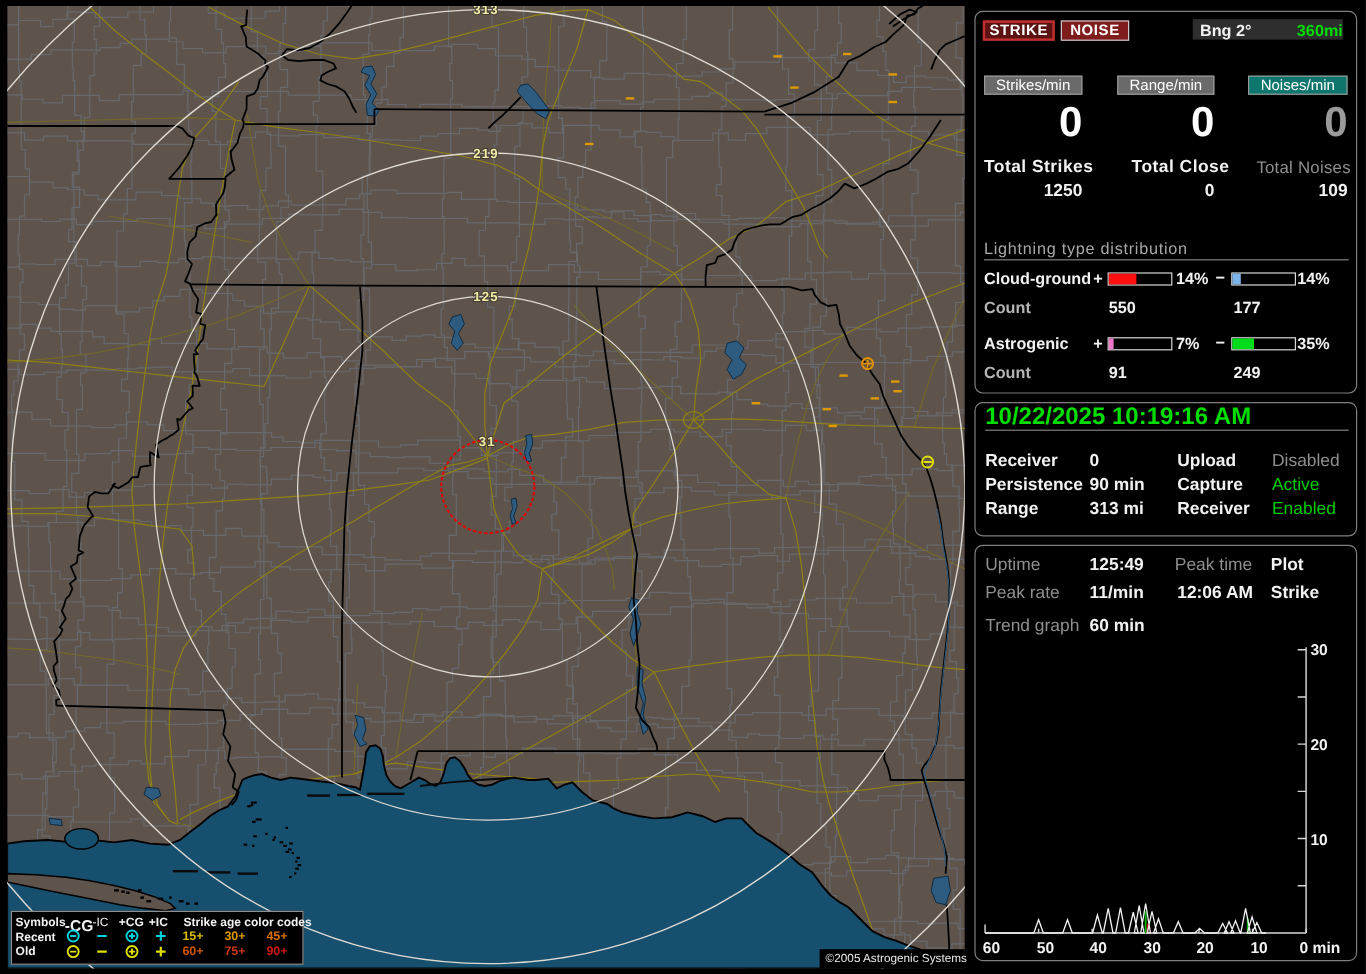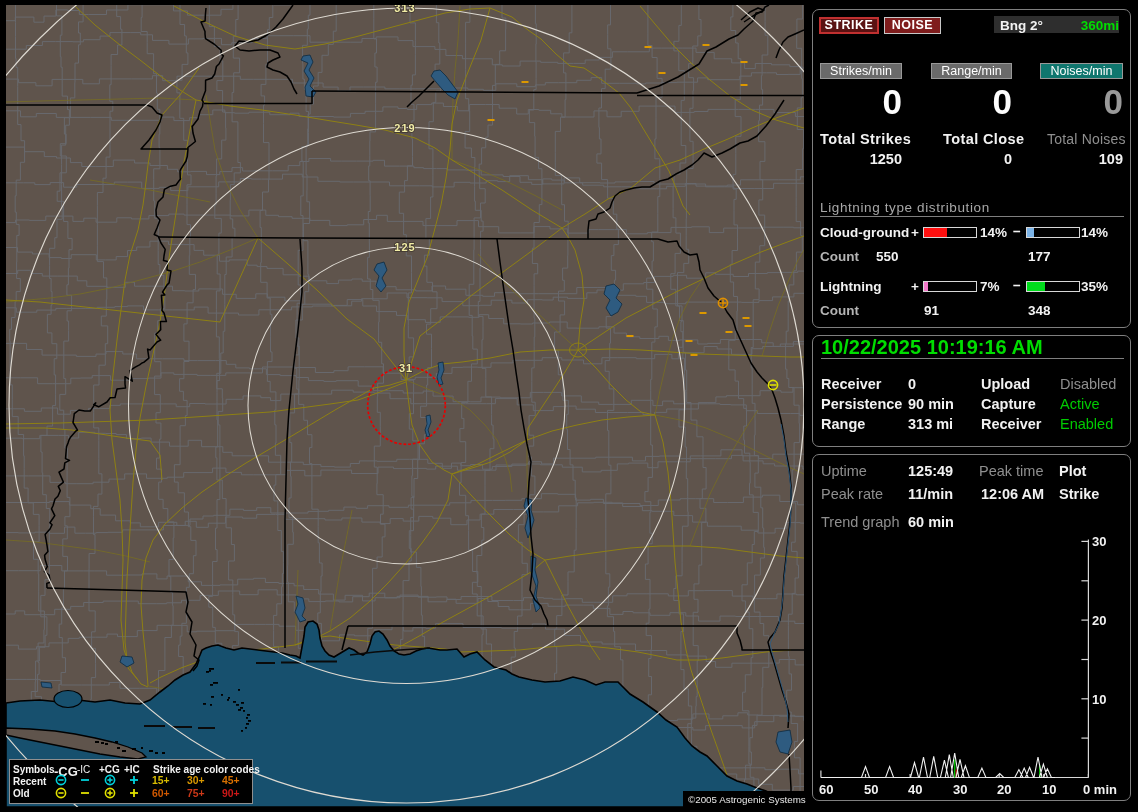--- a/index.html
+++ b/index.html
@@ -305,37 +305,37 @@
 <div class="bar" style="left:923px;top:227px">
     <div style="width:23px;background:#ff0f0f"></div>
   </div>
 <div class="t b w" style="left:980px;top:225px;font-size:13.5px">14%</div>
 <div class="t b w" style="left:1013px;top:224px;font-size:13.5px">−</div>
 <div class="bar" style="left:1026px;top:227px">
     <div style="width:7px;background:#7cb4e8"></div>
   </div>
 <div class="t b w" style="left:1081px;top:225px;font-size:13.5px">14%</div>
 <div class="t b" style="left:820px;top:249px;font-size:13.5px;color:#b4b4b4">Count</div>
-<div class="t b w" style="left:876px;top:249px;font-size:13.5px">550</div>
+<div class="t b w" style="left:924px;top:249px;font-size:13.5px">550</div>
 <div class="t b w" style="left:1028px;top:249px;font-size:13.5px">177</div>
 
-<div class="t b w" style="left:820px;top:279px;font-size:13.5px">Lightning</div>
+<div class="t b w" style="left:820px;top:279px;font-size:13.5px">Astrogenic</div>
 <div class="t b w" style="left:911px;top:279px;font-size:13.5px">+</div>
 <div class="bar" style="left:923px;top:281px">
     <div style="width:4px;background:#f078c8"></div>
   </div>
 <div class="t b w" style="left:980px;top:279px;font-size:13.5px">7%</div>
 <div class="t b w" style="left:1013px;top:278px;font-size:13.5px">−</div>
 <div class="bar" style="left:1026px;top:281px">
     <div style="width:18px;background:#00dc1c"></div>
   </div>
 <div class="t b w" style="left:1081px;top:279px;font-size:13.5px">35%</div>
 <div class="t b" style="left:820px;top:303px;font-size:13.5px;color:#b4b4b4">Count</div>
 <div class="t b w" style="left:924px;top:303px;font-size:13.5px">91</div>
-<div class="t b w" style="left:1028px;top:303px;font-size:13.5px">348</div>
+<div class="t b w" style="left:1028px;top:303px;font-size:13.5px">249</div>
 
 <div class="panel" style="left:812px;top:335px;width:317px;height:110px"></div>
 <div class="t b" style="left:821px;top:336px;font-size:20px;color:#00dd00">10/22/2025 10:19:16 AM</div>
 <div class="hr" style="left:821px;top:358px;width:303px"></div>
 <div class="t w" style="left:821px;top:376px;font-size:14.5px">Receiver</div>
 <div class="t w" style="left:908px;top:376px;font-size:14.5px">0</div>
 <div class="t w" style="left:981px;top:376px;font-size:14.5px">Upload</div>
 <div class="t gy" style="left:1060px;top:376px;font-size:14.5px">Disabled</div>
 <div class="t w" style="left:821px;top:396px;font-size:14.5px">Persistence</div>
 <div class="t w" style="left:908px;top:396px;font-size:14.5px">90 min</div>

